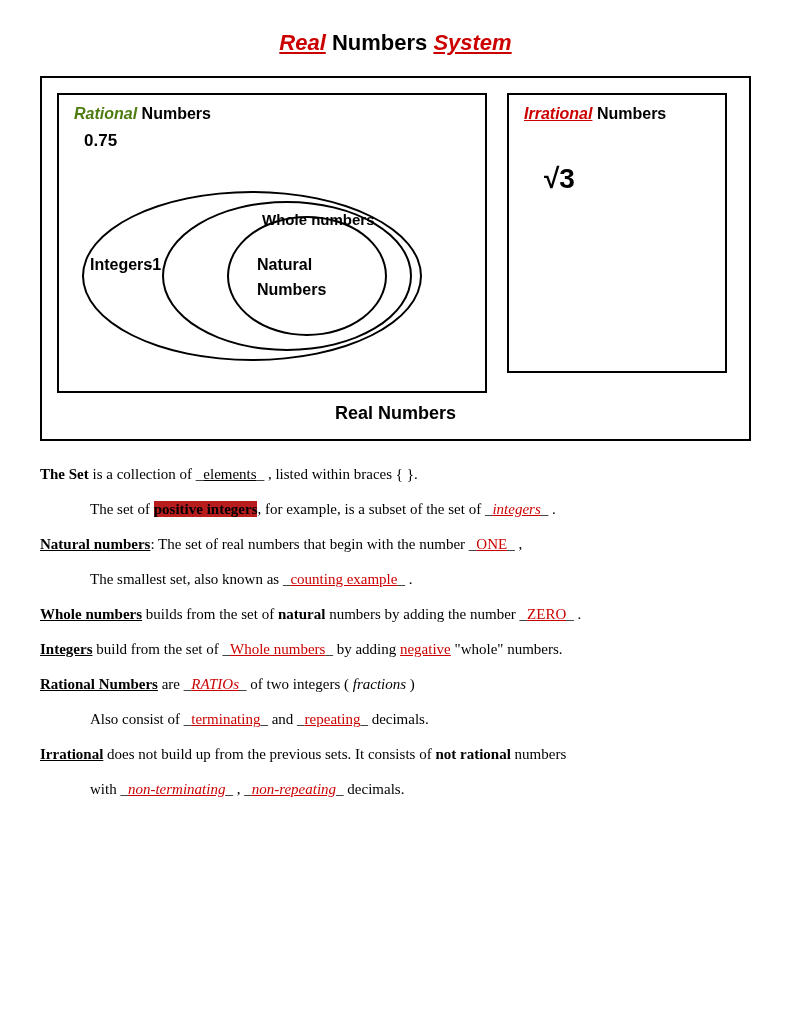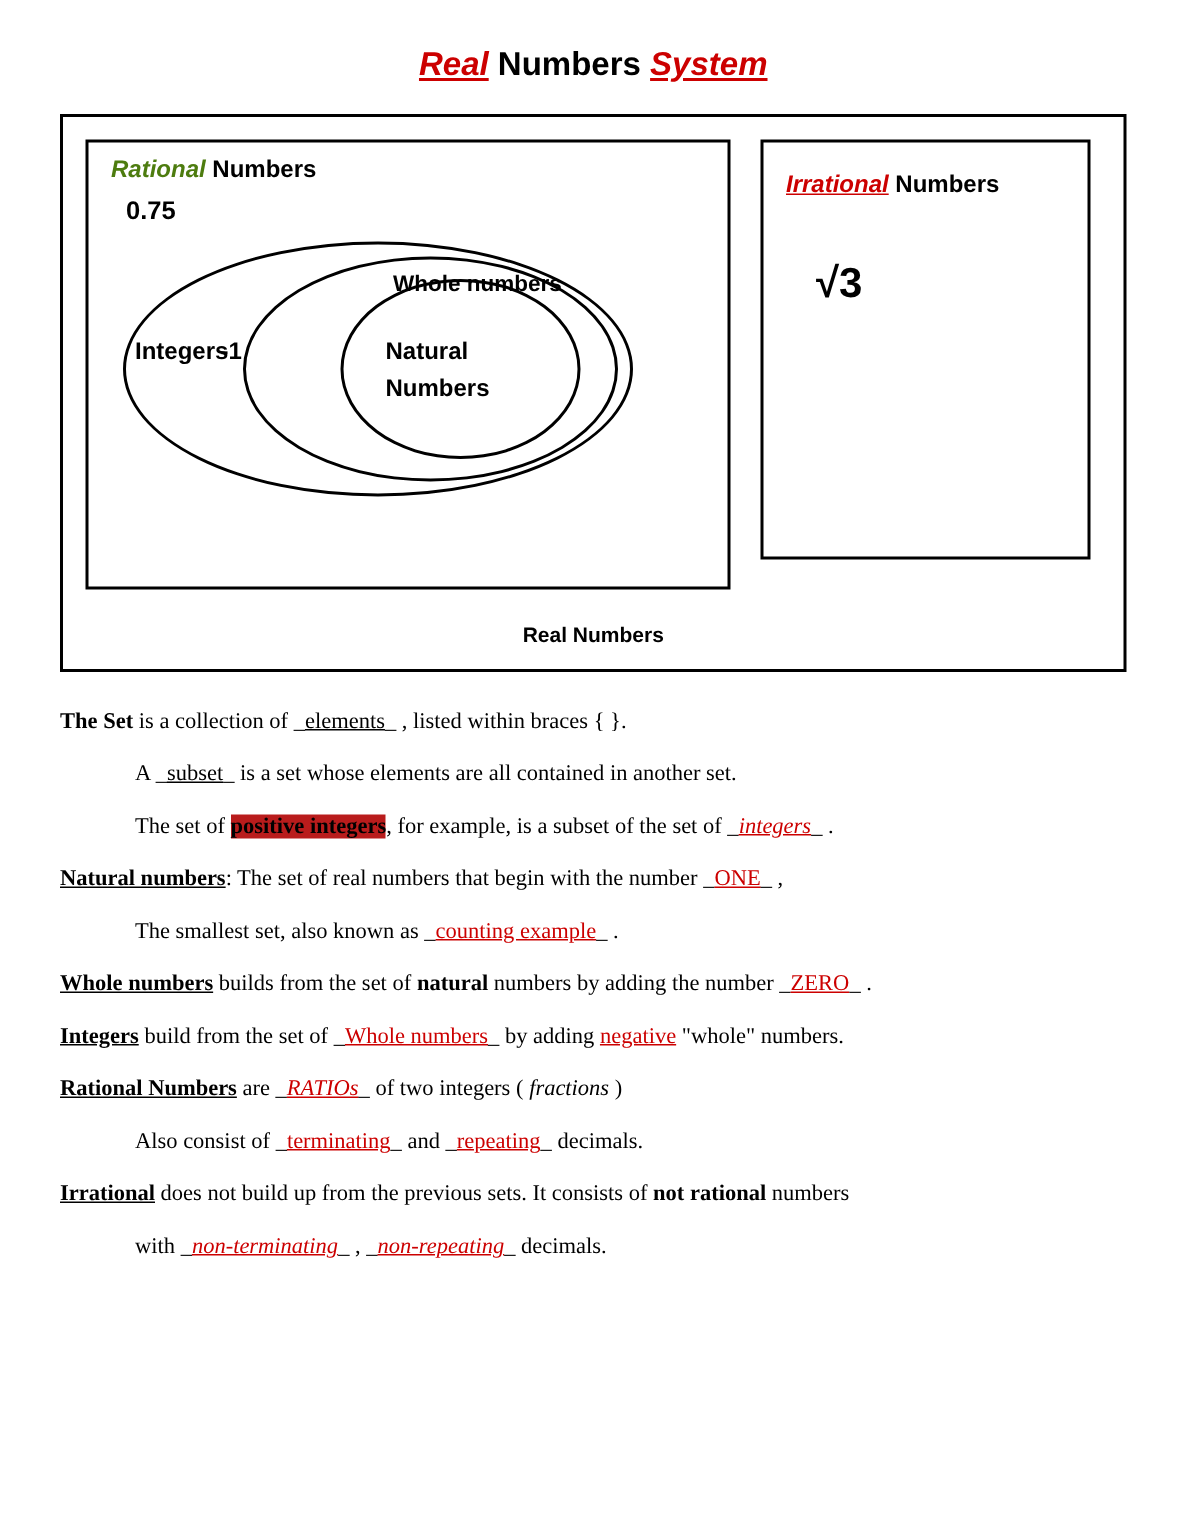--- a/index.html
+++ b/index.html
@@ -60,20 +60,21 @@
     }
     .rational-label .italic-red {
       font-style: italic;
       color: #4d7c0f;
     }
 
     .zero-point-75 {
       font-size: 17px;
       font-weight: bold;
       margin-left: 10px;
+      margin-bottom: 30px;
     }
 
     
     .venn-area {
       position: relative;
       width: 380px;
       height: 200px;
       margin: 0 auto;
     }
 
@@ -151,21 +152,21 @@
       font-size: 16px;
       font-weight: bold;
       text-align: center;
     }
 
     
     .irrational-box {
       border: 2px solid #000;
       width: 220px;
       min-height: 280px;
-      padding: 20px 15px;
+      padding: 10px 15px;
     }
 
     .irrational-label {
       font-size: 16px;
       font-weight: bold;
       margin-bottom: 40px;
     }
     .irrational-label .italic-red {
       font-style: italic;
       color: #cc0000;
@@ -174,23 +175,23 @@
 
     .sqrt3 {
       font-size: 28px;
       font-weight: bold;
       margin-left: 20px;
     }
 
     
     .real-numbers-bottom {
       text-align: center;
-      font-size: 14px;
-      font-weight: bold;
-      margin-top: 22px;
+      font-size: 18px;
+      font-weight: bold;
+      margin-top: 10px;
     }
 
     
     .content {
       margin-top: 10px;
       line-height: 1.8;
       font-family: Liberation Serif, serif;
     }
 
     .content p {
@@ -246,23 +247,20 @@
 
   <div class="real-numbers-bottom">Real Numbers</div>
 </div>
 
 <div class="content">
 
   <p>
     <span class="bold">The Set</span><span> is a collection of _</span><span class="underline">elements</span><span>_ , listed within braces { }.</span>
   </p>
 
-  <p class="indent">
-    <span>A _</span><span class="underline">subset</span><span>_ is a set whose elements are all contained in another set.</span>
-  </p>
 
   <p class="indent">
     <span>The set of </span><span class="highlight bold">positive integers</span><span>, for example, is a subset of the set of _</span><span class="italic red underline">integers</span><span>_ .</span>
   </p>
 
   <p>
     <span class="bold underline">Natural numbers</span><span>: The set of real numbers that begin with the number _</span><span class="underline red">ONE</span><span>_ ,</span>
   </p>
 
   <p class="indent">

